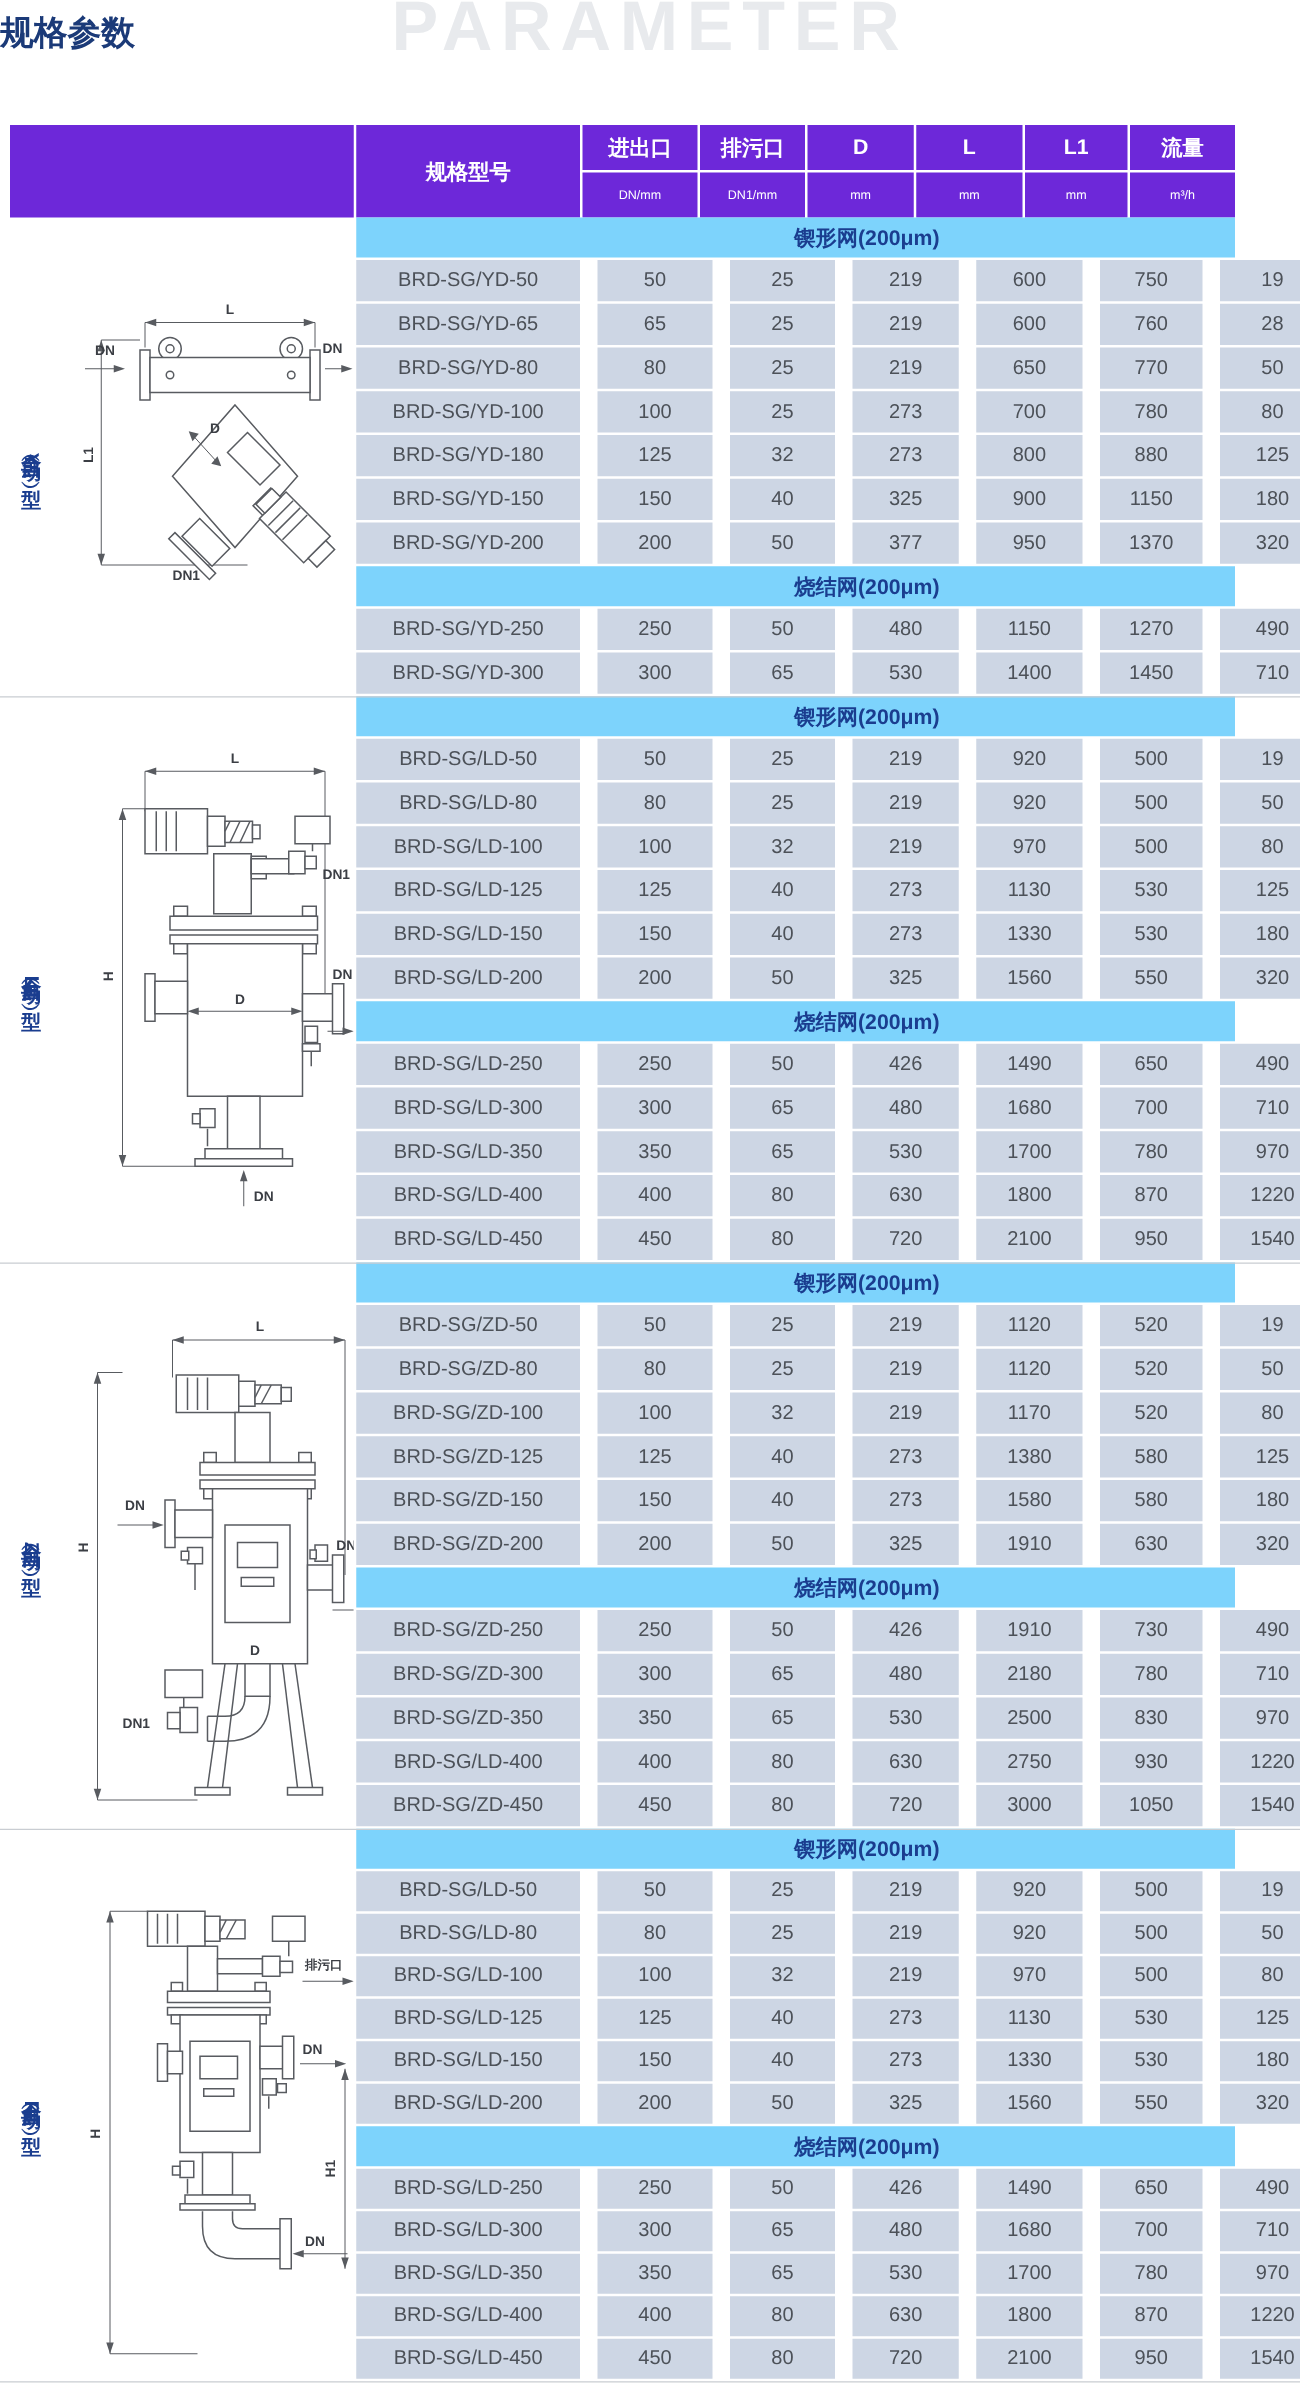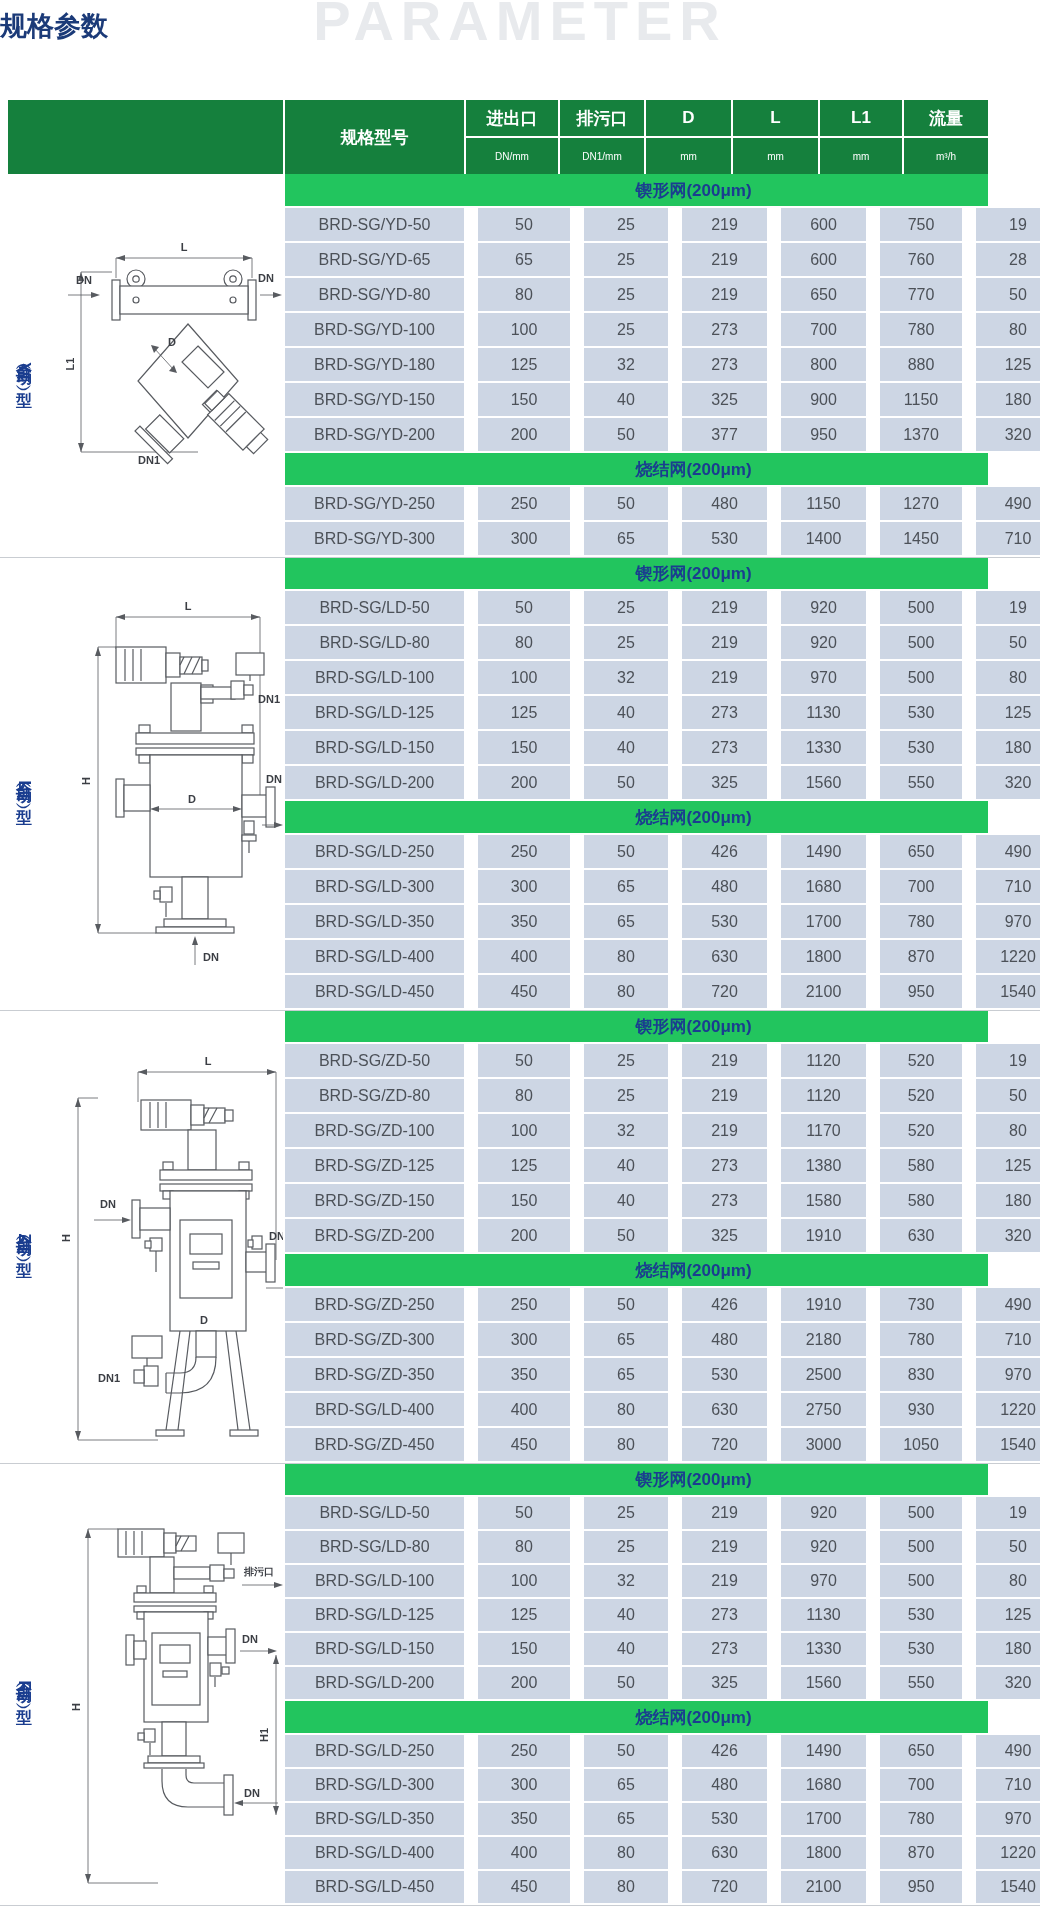--- a/index.html
+++ b/index.html
@@ -8,37 +8,37 @@
   
   .title-block{position:absolute;top:0;left:0;width:100%;height:113px;}
   .watermark{position:absolute;top:-12px;left:0;width:100%;text-align:center;
              font-size:56px;font-weight:bold;letter-spacing:7px;color:#e8eaed;white-space:nowrap;}
   .page-title{position:absolute;top:8px;left:0;width:100%;margin:0;
               font-size:27px;font-weight:bold;color:#1b3a78;}
   
   .spec-table{position:absolute;left:8px;top:100px;width:980px;}
   .thead{display:grid;grid-template-columns:275px 179px 92px 84px 85px 85px 82px 84px;
          grid-template-rows:36px 36px;gap:2px;background:#fff;}
-  .th{background:#15803d;color:#fff;display:flex;align-items:center;justify-content:center;}
+  .th{background:#6d28d9;color:#fff;display:flex;align-items:center;justify-content:center;}
   .th.corner{grid-column:1;grid-row:1/3;}
   .th.model{grid-column:2;grid-row:1/3;font-size:17px;font-weight:bold;}
   .th.lbl{grid-row:1;font-size:17px;font-weight:bold;}
   .th.unit{grid-row:2;font-size:10px;font-weight:normal;}
   .c1{grid-column:3}.c2{grid-column:4}.c3{grid-column:5}.c4{grid-column:6}.c5{grid-column:7}.c6{grid-column:8}
   
   .section{display:flex;}
   .leftcol{width:277px;position:relative;}
   .vlabel{position:absolute;left:5px;top:50%;transform:translateY(-50%);
           writing-mode:vertical-rl;text-orientation:mixed;
           font-size:16px;font-weight:bold;color:#1a3d8f;letter-spacing:3px;white-space:nowrap;}
   .diagram{position:absolute;left:30px;top:0;}
   .rows{width:703px;}
   .subheader{width:703px;height:32px;margin-bottom:2px;box-sizing:border-box;padding-left:114px;
              display:flex;align-items:center;justify-content:center;
-             font-size:17px;font-weight:bold;color:#1a3d8f;background:#22c55e;}
+             font-size:17px;font-weight:bold;color:#1a3d8f;background:#7dd3fc;}
   .trow{display:grid;grid-template-columns:179px 92px 84px 85px 85px 82px 84px;gap:14px;
         height:33px;margin-bottom:2px;}
   .sec-f .trow{height:32px;}
   .cell{background:#cdd6e4;display:flex;align-items:center;justify-content:center;
         font-size:16px;color:#4c5158;}
   
   .divider{position:absolute;left:0;width:1040px;height:1px;background:#c9cdd2;}
   
   svg text{font-family:"Liberation Sans","DejaVu Sans",sans-serif;font-size:11px;font-weight:bold;fill:#3b3e44;}
   svg .sm{font-size:10px;}

